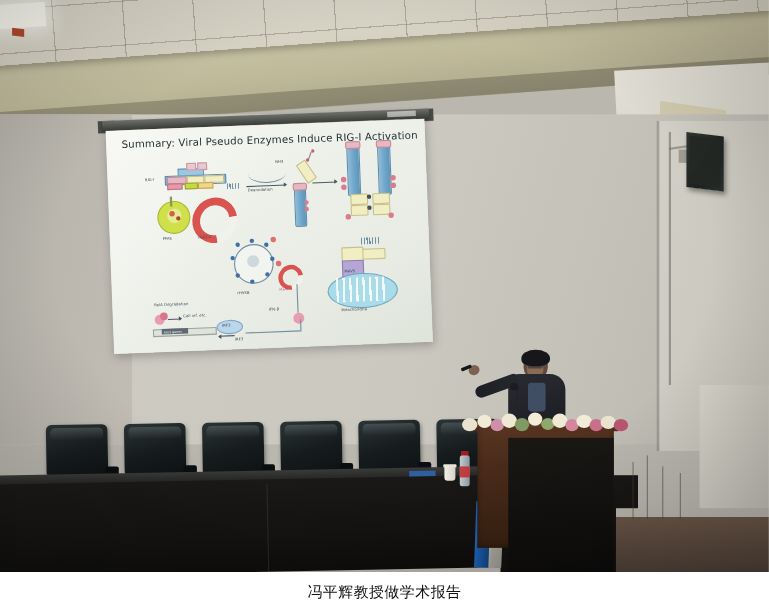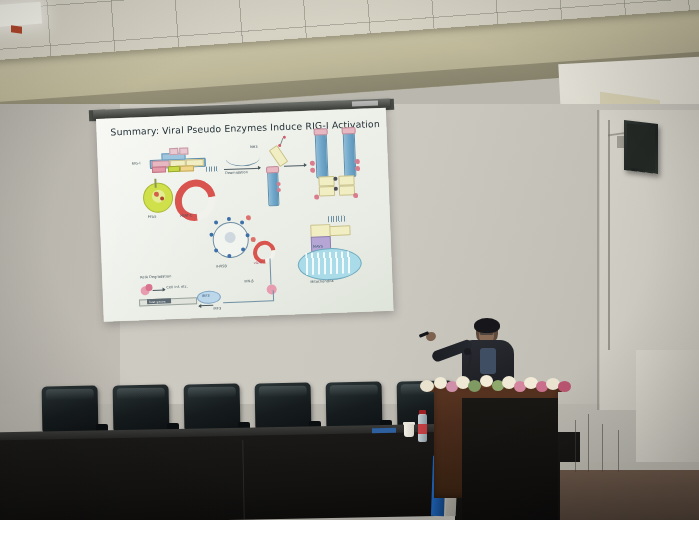--- a/index.html
+++ b/index.html
@@ -460,14 +460,17 @@
     <div class="baseboard"></div>
     <div class="floor-r"></div>
     <div class="cable" style="left:575px;top:420px;height:52px;"></div>
     <div class="cable" style="left:588px;top:414px;height:58px;"></div>
     <div class="cable" style="left:602px;top:424px;height:48px;"></div>
     <div class="cable" style="left:618px;top:430px;height:42px;"></div>
 
     <div class="vignette"></div>
   </div>
 
+  <div id="caption">
+    <div id="caption-text">冯平辉教授做学术报告</div>
+  </div>
 
 </div>
 
 </body></html>

